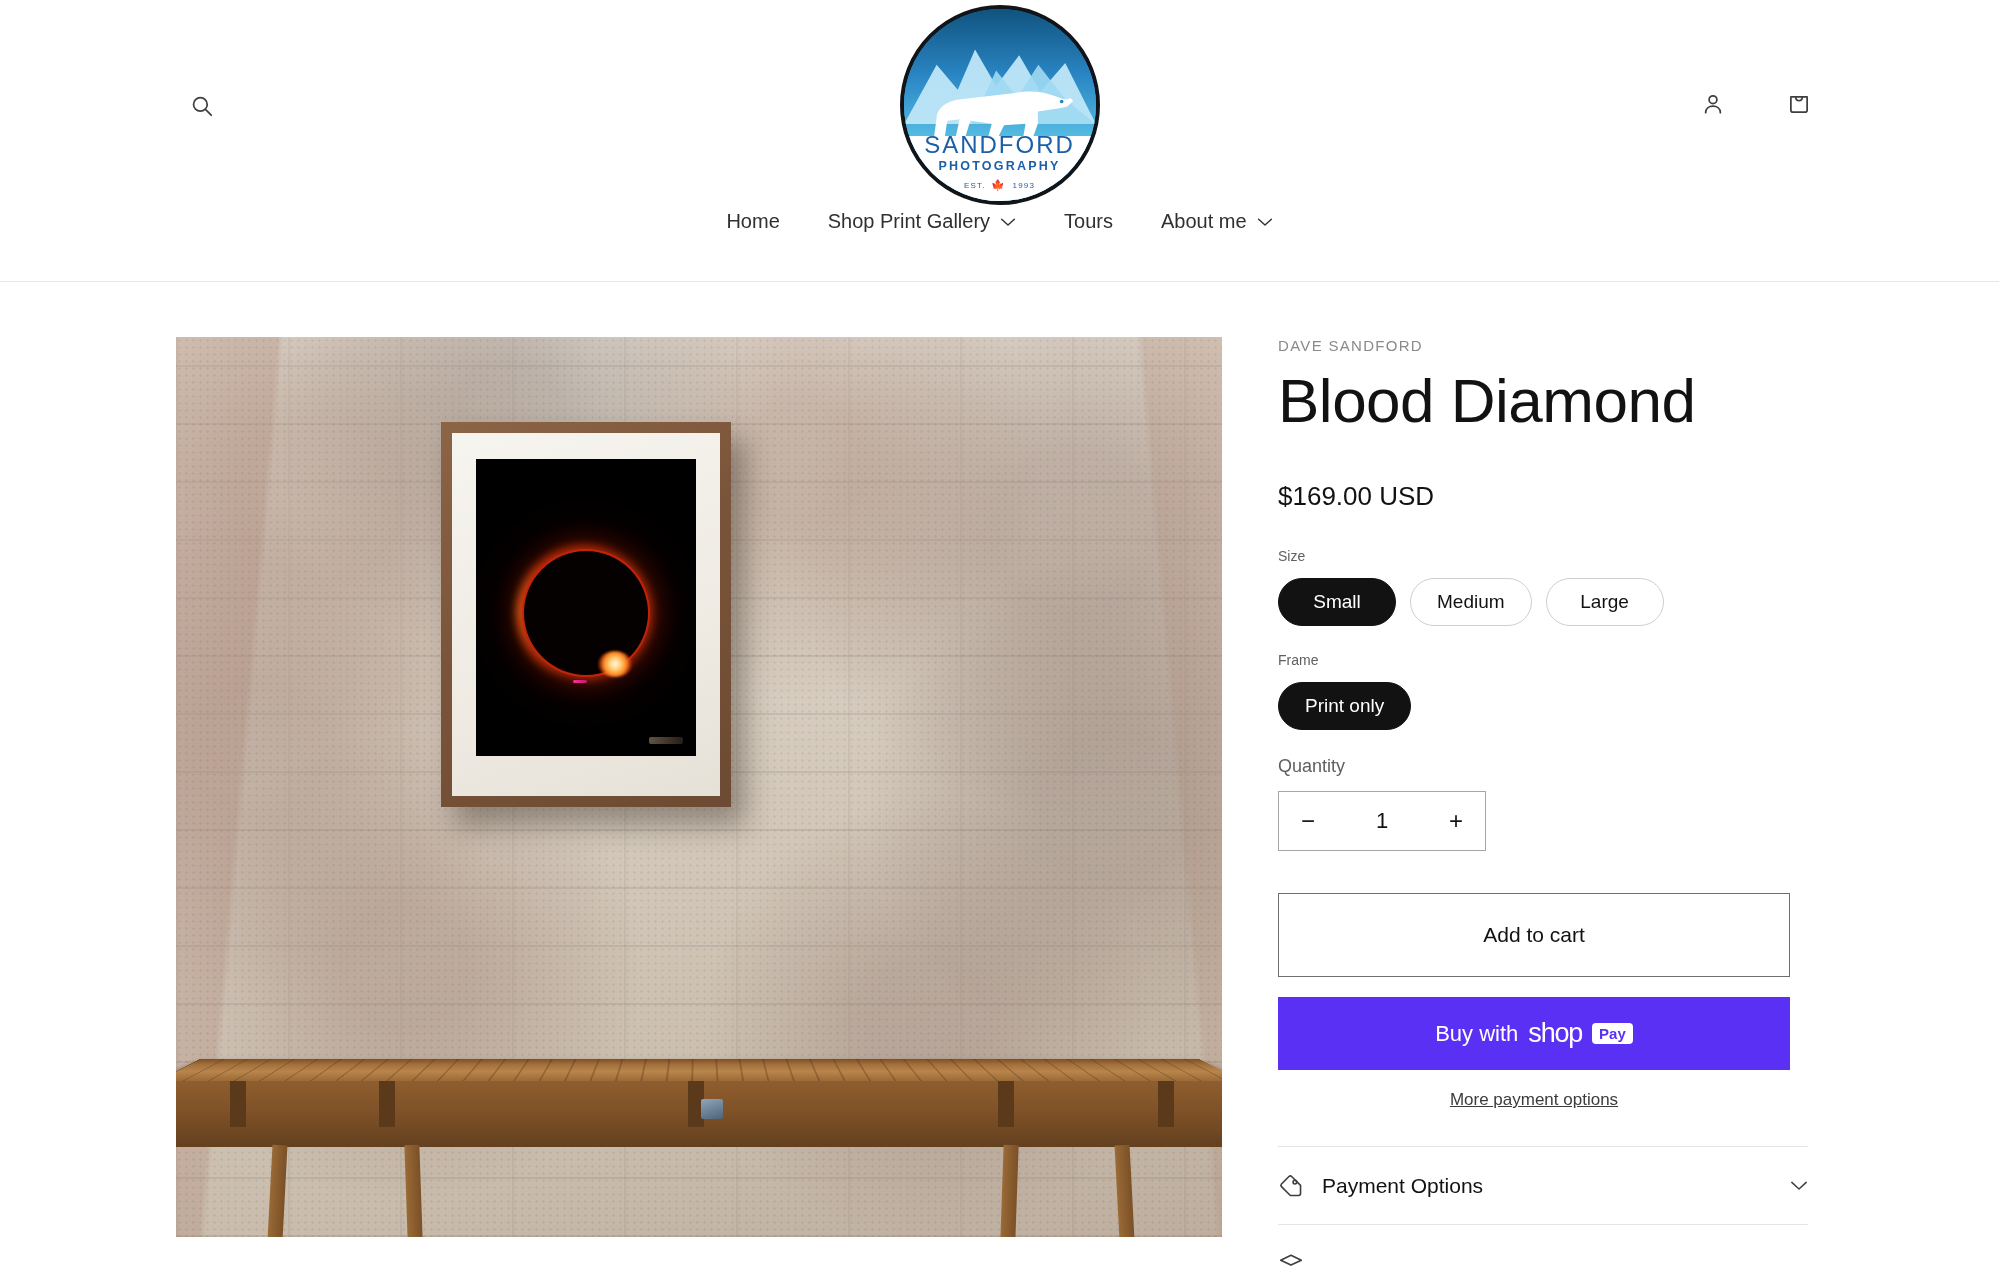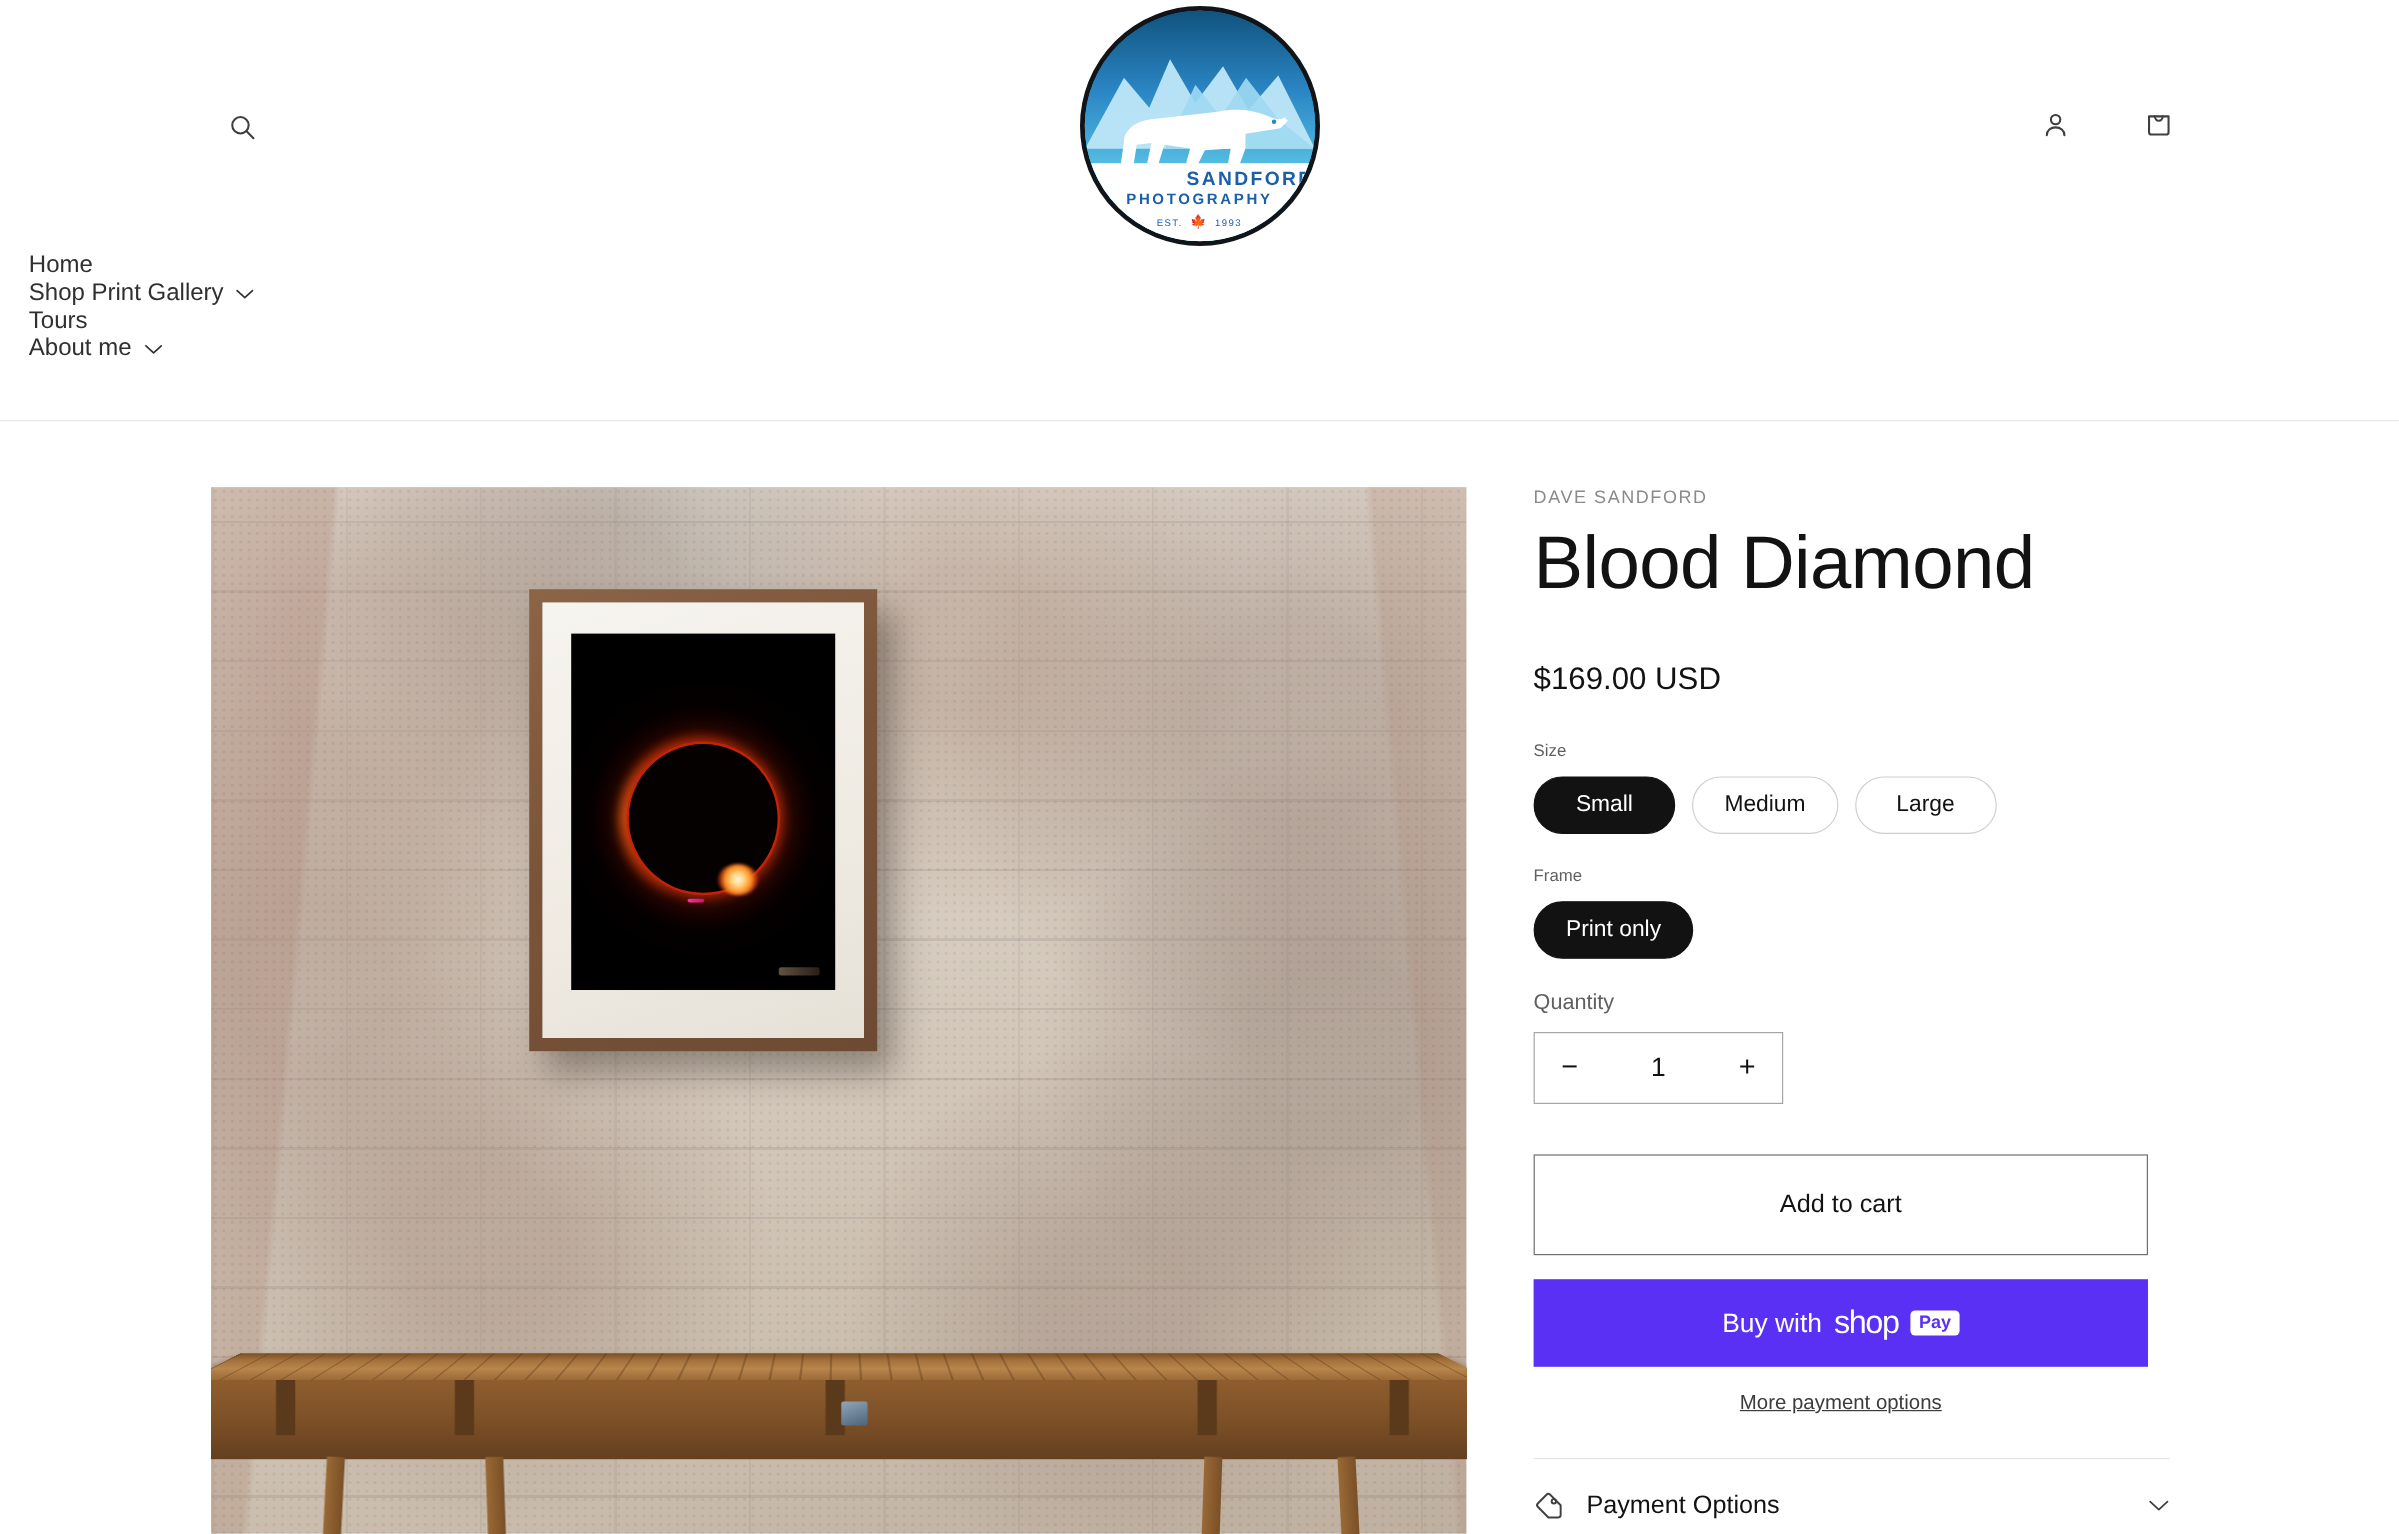--- a/index.html
+++ b/index.html
@@ -52,22 +52,22 @@
     position: absolute; left: 0; right: 0; top: 14%;
     height: 46%;
   }
   .logo-band {
     position: absolute; left: 0; right: 0; bottom: 0;
     height: 34%;
     background: #ffffff;
   }
   .logo-name {
     position: absolute; left: 0; right: 0; bottom: 22%;
-    text-align: right;
-    font-size: 16px; font-weight: bold;
+    text-align: center;
+    font-size: 24px; font-weight: normal;
     letter-spacing: 2.0px;
     color: #1b5fa8;
     font-family: "Liberation Sans", sans-serif;
   }
   .logo-sub {
     position: absolute; left: 0; right: 0; bottom: 14.5%;
     text-align: center;
     font-size: 12.5px; font-weight: bold;
     letter-spacing: 2.2px;
     color: #1b5fa8;
@@ -76,24 +76,23 @@
     position: absolute; left: 0; right: 0; bottom: 5%;
     text-align: center;
     font-size: 8px; letter-spacing: 1.2px;
     color: #1b5fa8;
     display: flex; align-items: center; justify-content: center; gap: 6px;
   }
   .maple { color: #111; font-size: 11px; line-height: 1; }
 
   
   .nav {
-    display: flex; align-items: flex-start; justify-content: center;
+    display: flex; align-items: flex-end; justify-content: center;
     gap: 0px;
     padding-bottom: 48px;
-    flex-direction: column;
   }
   .nav-item {
     display: flex; align-items: center; gap: 10px;
     font-size: 20px; color: #303030;
     padding: 0 24px; cursor: pointer;
     background: none; border: none;
     font-family: "Liberation Sans", sans-serif;
   }
   .chev { display: inline-block; }
   .header-divider {

